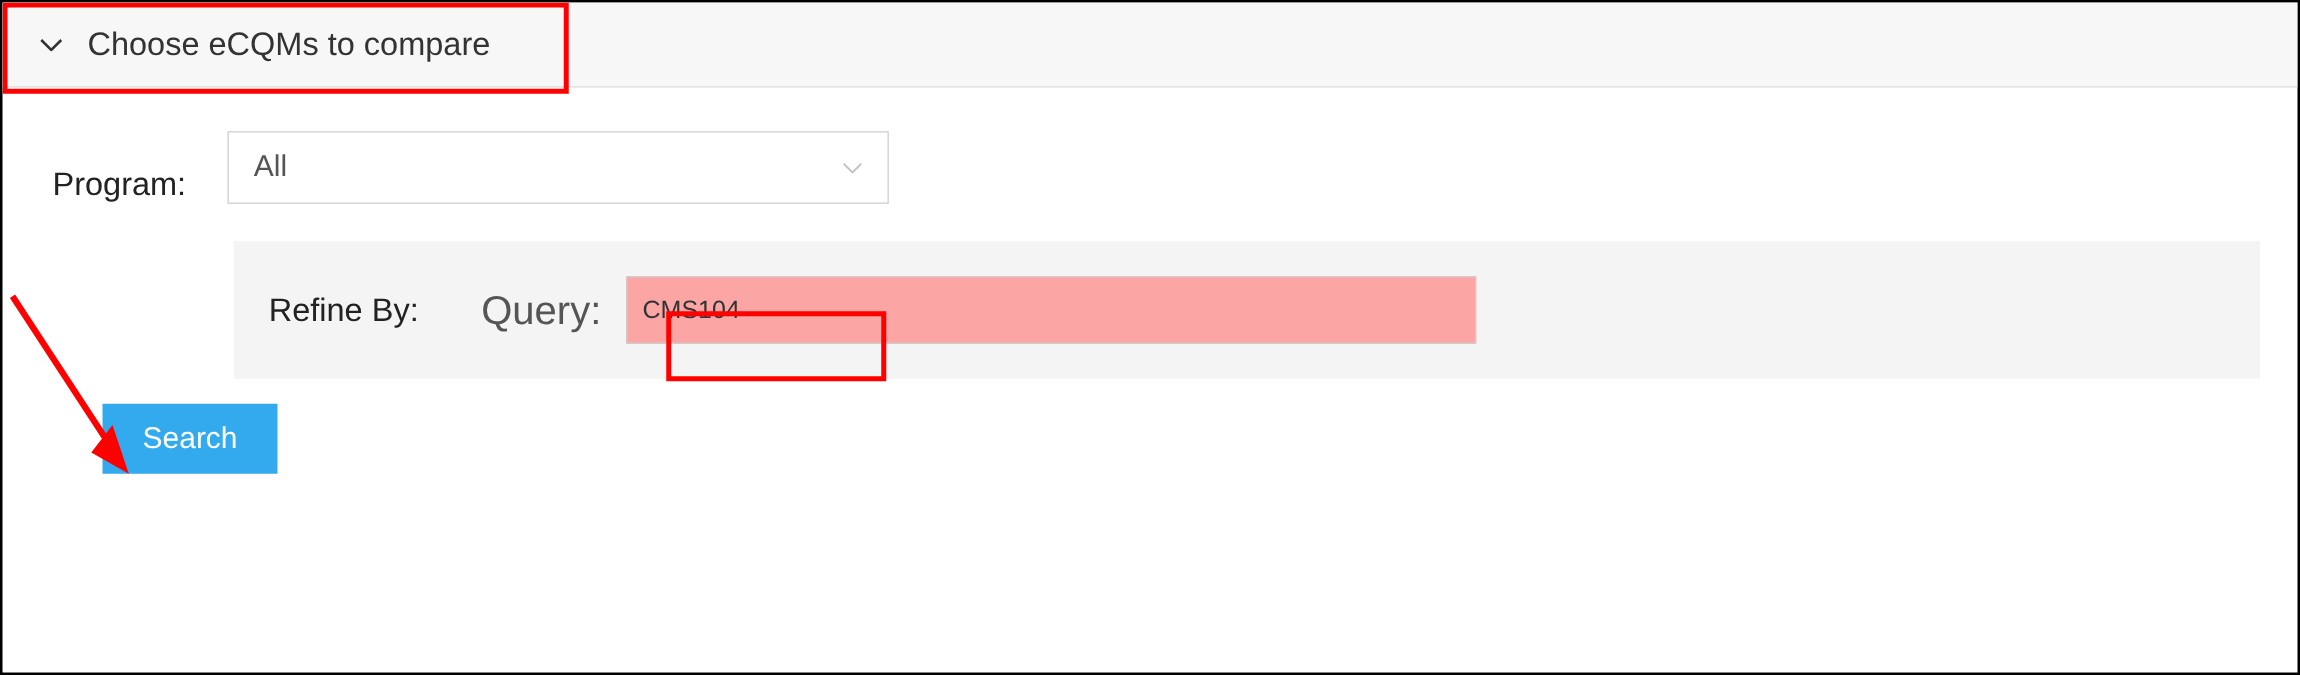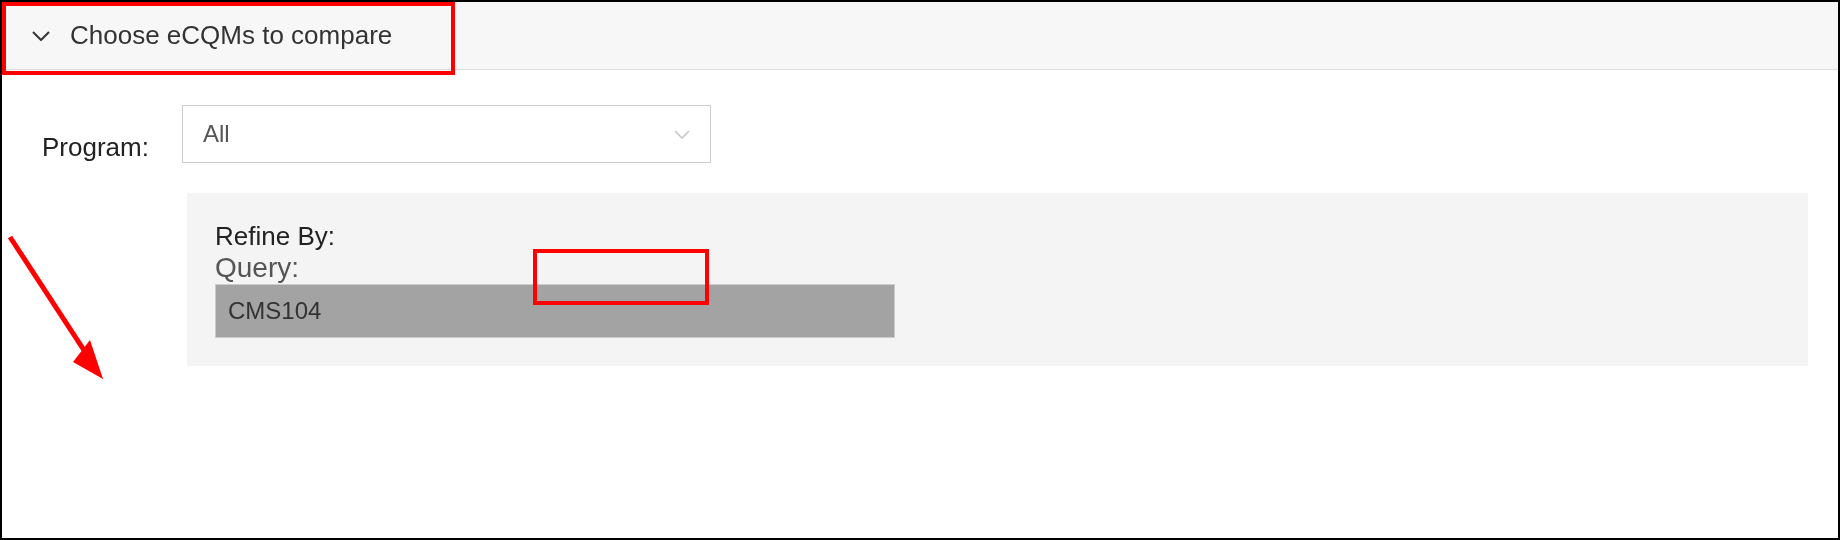--- a/index.html
+++ b/index.html
@@ -67,39 +67,38 @@
       width: 16px;
       height: 9px;
       opacity: 0.5;
     }
     .refine-section {
       background: #f4f4f4;
       margin-left: 145px;
       margin-right: 30px;
       padding: 28px 30px 28px 28px;
       display: flex;
-      align-items: flex-start;
-      flex-direction: column;
+      align-items: center;
     }
     .refine-label {
       font-size: 26px;
       color: #222;
       width: 170px;
     }
     .query-label {
-      font-size: 28px;
+      font-size: 32px;
       color: #555;
       margin-right: 20px;
     }
     .query-input {
       border: 1px solid #ccc;
-      background: #a3a3a3;
+      background: #fca5a5;
       height: 54px;
       width: 680px;
-      font-size: 24px;
+      font-size: 20px;
       padding: 0 12px;
       color: #333;
       outline: none;
     }
     .search-button {
       background: #33aaee;
       color: #fff;
       border: none;
       font-size: 24px;
       padding: 14px 32px;
@@ -157,20 +156,21 @@
       </svg>
     </div>
   </div>
 
   <div class="refine-section">
     <div class="refine-label">Refine By:</div>
     <div class="query-label">Query:</div>
     <input class="query-input" type="text" value="CMS104" style="">
   </div>
 
+  <button class="search-button">Search</button>
 </div>
 
 <div class="red-box-1"></div>
 <div class="red-box-2"></div>
 <svg class="red-arrow" viewBox="0 0 110 160">
   <line x1="5" y1="5" x2="90" y2="135" stroke="#ff0000" stroke-width="5"></line>
   <polygon points="90,135 98,147 75,130 90,135 82,112" fill="#ff0000"></polygon>
   <polygon points="98,147 70,132 86,110" fill="none" stroke="#ff0000" stroke-width="0"></polygon>
   <polygon points="98,147 68,130 85,108" fill="#ff0000"></polygon>
 </svg>

